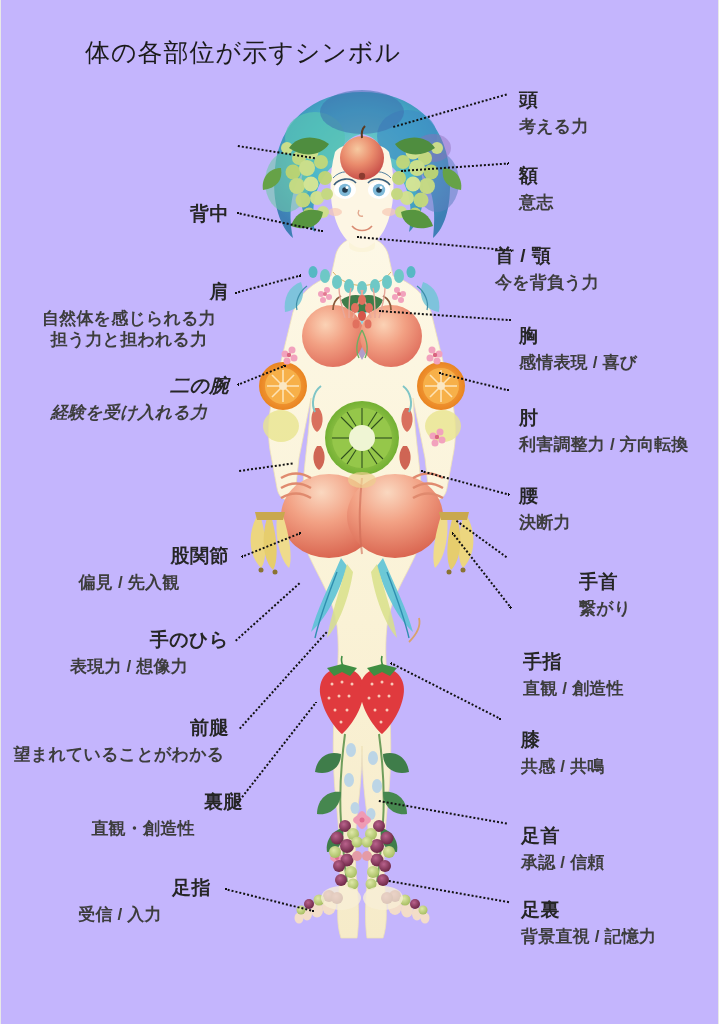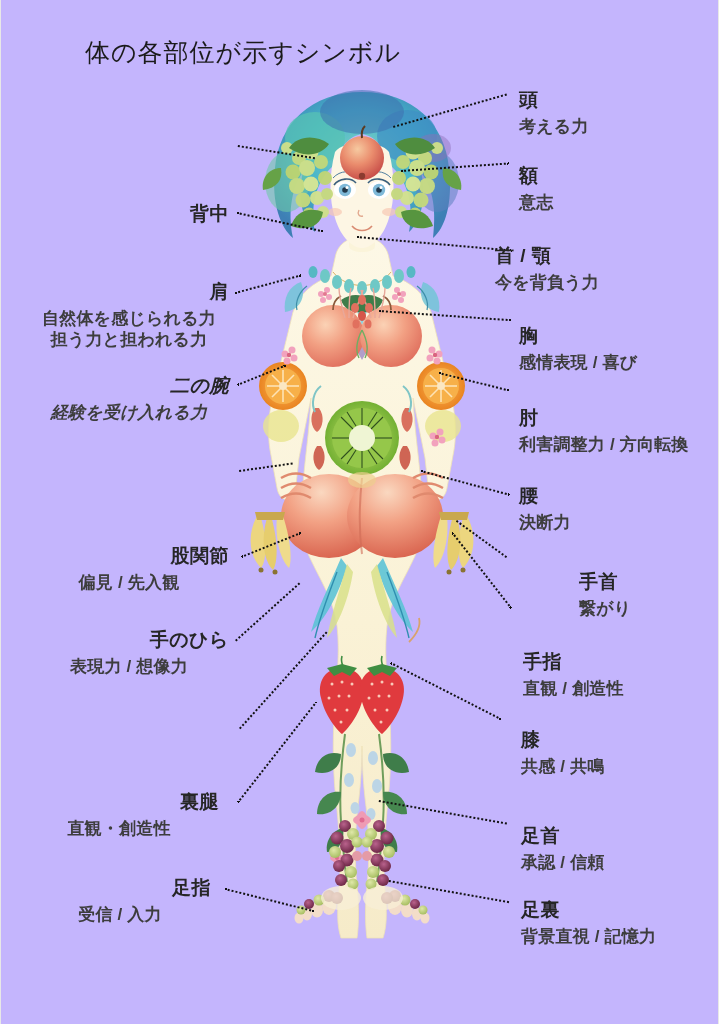--- a/index.html
+++ b/index.html
@@ -612,22 +612,26 @@
   <div class="label left" style="left:28px; top:544px; width:200px;">
     <div class="head">股関節</div>
     <div class="sub">偏見 / 先入観</div>
   </div>
 
   <div class="label left" style="left:28px; top:628px; width:200px;">
     <div class="head">手のひら</div>
     <div class="sub">表現力 / 想像力</div>
   </div>
 
-
-  <div class="label left" style="left:18px; top:790px; width:200px;">
+  <div class="label left" style="left:8px; top:716px; width:220px;">
+    <div class="head">前腿</div>
+    <div class="sub">望まれていることがわかる</div>
+  </div>
+
+  <div class="label left" style="left:42px; top:790px; width:200px;">
     <div class="head">裏腿</div>
     <div class="sub">直観・創造性</div>
   </div>
 
   <div class="label left" style="left:28px; top:876px; width:182px;">
     <div class="head">足指</div>
     <div class="sub">受信 / 入力</div>
   </div>
 
   <div class="label right" style="left:518px; top:88px;">

